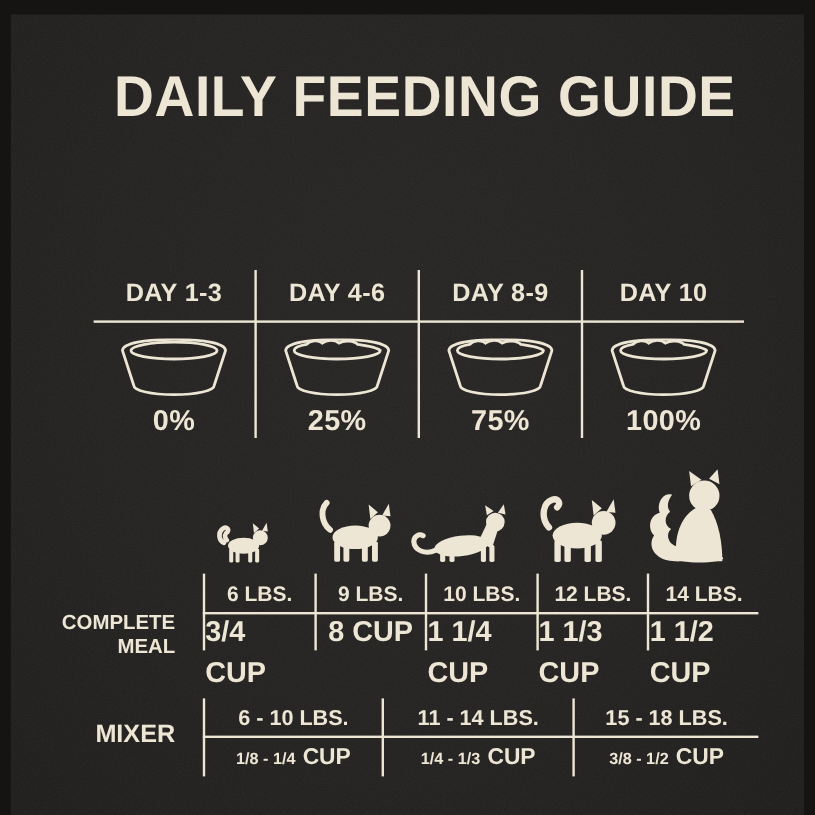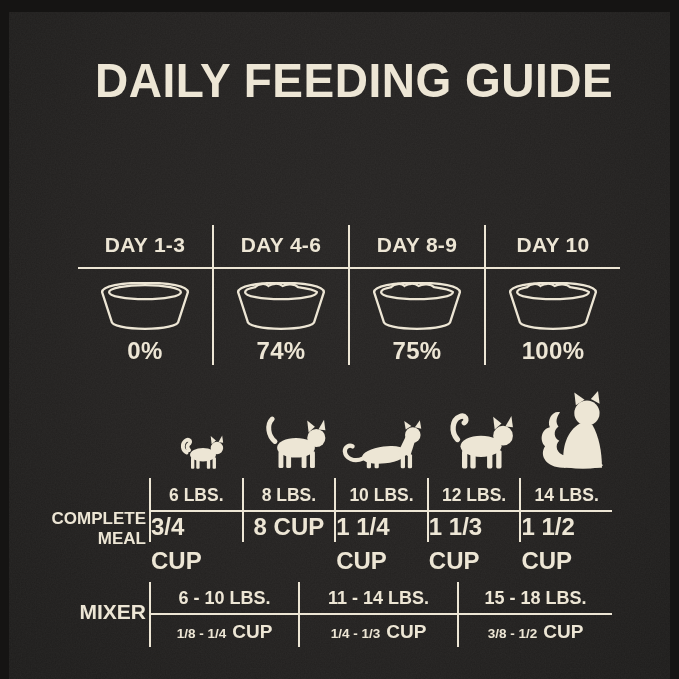--- a/index.html
+++ b/index.html
@@ -45,21 +45,21 @@
 
   
   .cats{position:absolute;left:148px;top:374px;width:463px;height:84px;display:flex;}
   .cat-cell{flex:1;display:flex;align-items:flex-end;justify-content:center;}
   .cat-cell svg{display:block;}
   .cat-fill{fill:var(--cream);}
   .cat-tail{fill:none;stroke:var(--cream);stroke-linecap:round;}
 
   
   .row-label{position:absolute;left:28px;width:109px;text-align:right;font-weight:700;color:var(--cream);}
-  .tbl{position:absolute;left:140px;display:grid;}
+  .tbl{position:absolute;left:160px;display:grid;}
   .tcol{display:flex;flex-direction:column;align-items:center;border-left:2px solid var(--cream);}
   .tbl-hline{position:absolute;left:0;width:100%;height:2px;background:var(--cream);}
 
   
   .meal-tbl{top:466px;width:463px;grid-template-columns:repeat(5,1fr);}
   .meal-tbl .w{height:32px;line-height:34px;font-size:17.5px;font-weight:700;}
   .meal-tbl .a{height:32px;line-height:34px;font-size:24px;font-weight:700;}
   .meal-tbl .tbl-hline{top:32px;}
   .meal-label{top:497px;font-size:17px;line-height:20px;}
 
@@ -125,21 +125,21 @@
     <div class="day-col">
       <div class="day-label">DAY 4-6</div>
       <svg class="bowl" viewBox="0 0 120 62">
         <use href="#bowl-outer" class="stroke"></use>
         <use href="#bowl-inner-food" class="stroke"></use>
         <g clip-path="url(#clip-b1)">
             <use href="#bowl-outer" class="fillc"></use>
             <use href="#bowl-inner-food" class="cut"></use>
           </g>
       </svg>
-      <div class="day-pct">74%</div>
+      <div class="day-pct">25%</div>
     </div>
 
     <div class="day-col">
       <div class="day-label">DAY 8-9</div>
       <svg class="bowl" viewBox="0 0 120 62">
         <use href="#bowl-outer" class="stroke"></use>
         <use href="#bowl-inner-food" class="stroke"></use>
         <g clip-path="url(#clip-b2)">
             <use href="#bowl-outer" class="fillc"></use>
             <use href="#bowl-inner-food" class="cut"></use>
@@ -232,21 +232,21 @@
     <div>COMPLETE</div>
     <div>MEAL</div>
   </div>
   <div class="tbl meal-tbl">
     <div class="tbl-hline"></div>
     <div class="tcol">
       <div class="w">6 LBS.</div>
       <div class="a">3/4 CUP</div>
     </div>
     <div class="tcol">
-      <div class="w">8 LBS.</div>
+      <div class="w">9 LBS.</div>
       <div class="a">8 CUP</div>
     </div>
     <div class="tcol">
       <div class="w">10 LBS.</div>
       <div class="a">1 1/4 CUP</div>
     </div>
     <div class="tcol">
       <div class="w">12 LBS.</div>
       <div class="a">1 1/3 CUP</div>
     </div>

